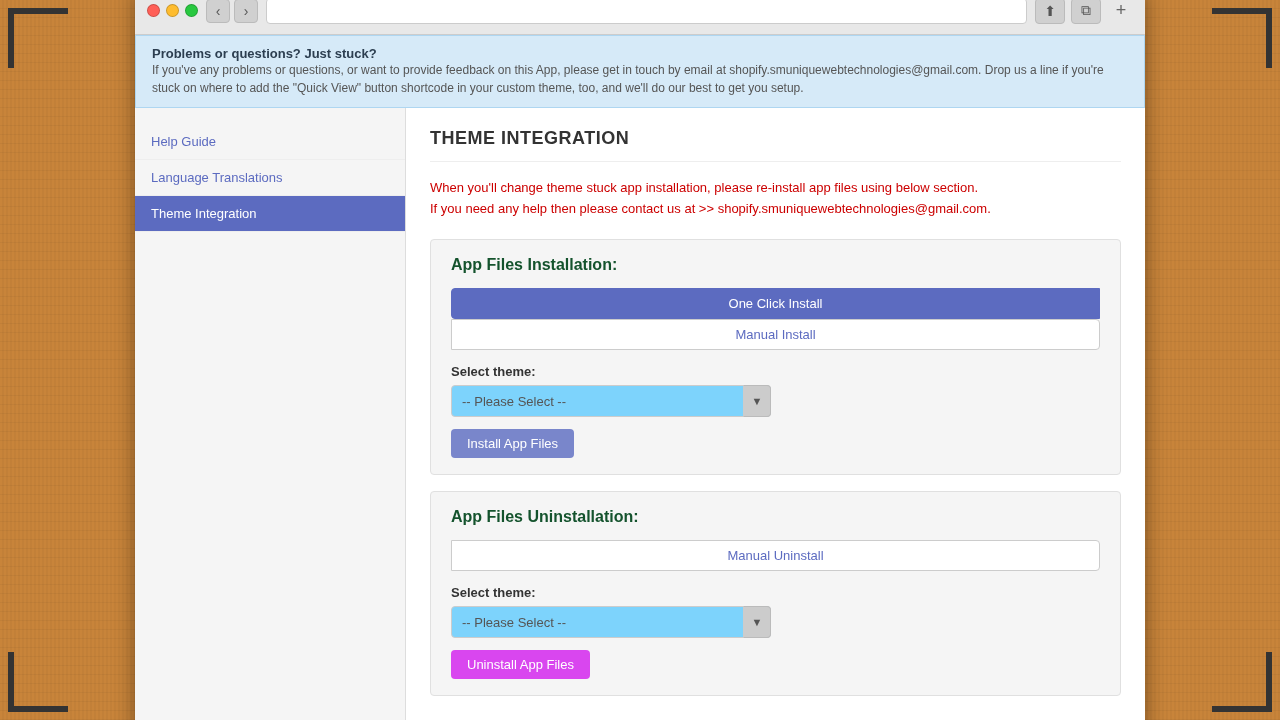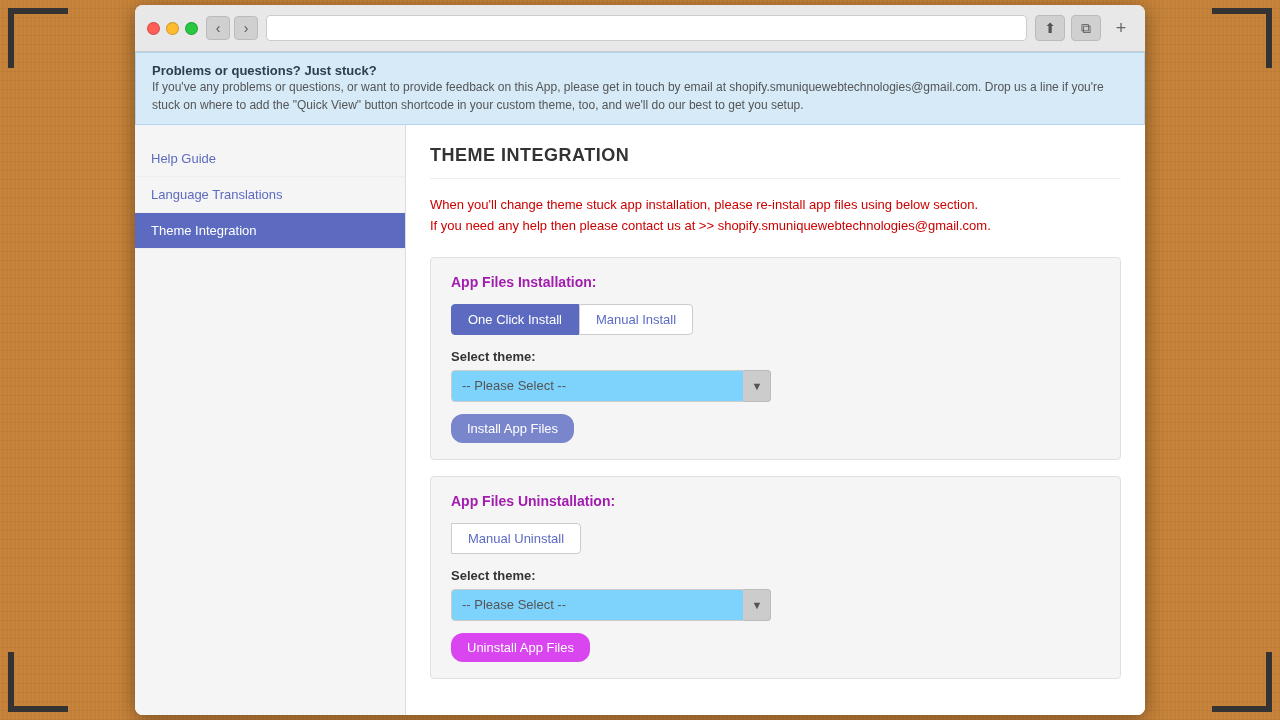--- a/index.html
+++ b/index.html
@@ -218,30 +218,31 @@
     .card {
       background: #f5f5f5;
       border: 1px solid #e0e0e0;
       border-radius: 4px;
       padding: 16px 20px;
       margin-bottom: 16px;
     }
 
     .card-title {
       font-weight: bold;
-      color: #a21caf;
-      font-size: 14px;
+      color: #14532d;
+      font-size: 16px;
       margin-bottom: 14px;
     }
 
     
     .tab-group {
       display: flex;
       gap: 0;
       margin-bottom: 14px;
+      flex-direction: column;
     }
 
     .tab-btn {
       padding: 7px 16px;
       border: 1px solid #ccc;
       background: white;
       cursor: pointer;
       font-size: 13px;
       color: #5c6bc0;
     }
@@ -304,21 +305,21 @@
       align-items: center;
       justify-content: center;
       pointer-events: none;
       font-size: 11px;
       color: #555;
     }
 
     .action-btn {
       padding: 7px 16px;
       border: none;
-      border-radius: 12px;
+      border-radius: 4px;
       cursor: pointer;
       font-size: 13px;
       color: white;
     }
 
     .install-btn {
       background: #7986cb;
     }
 
     .uninstall-btn {

